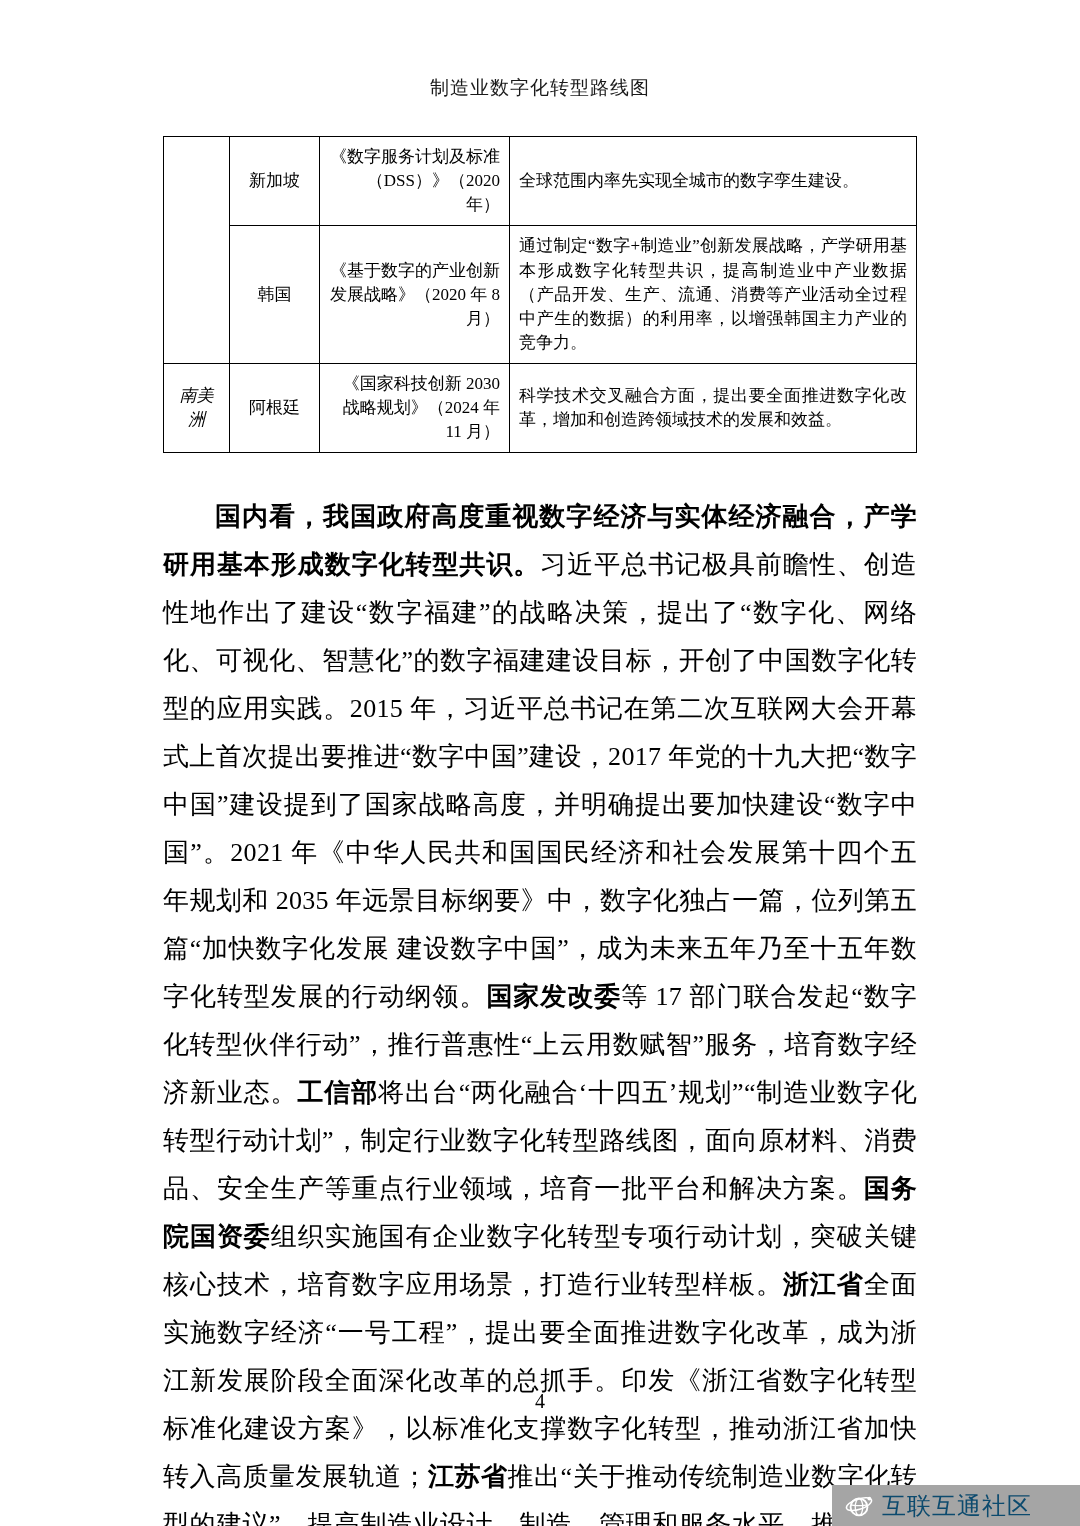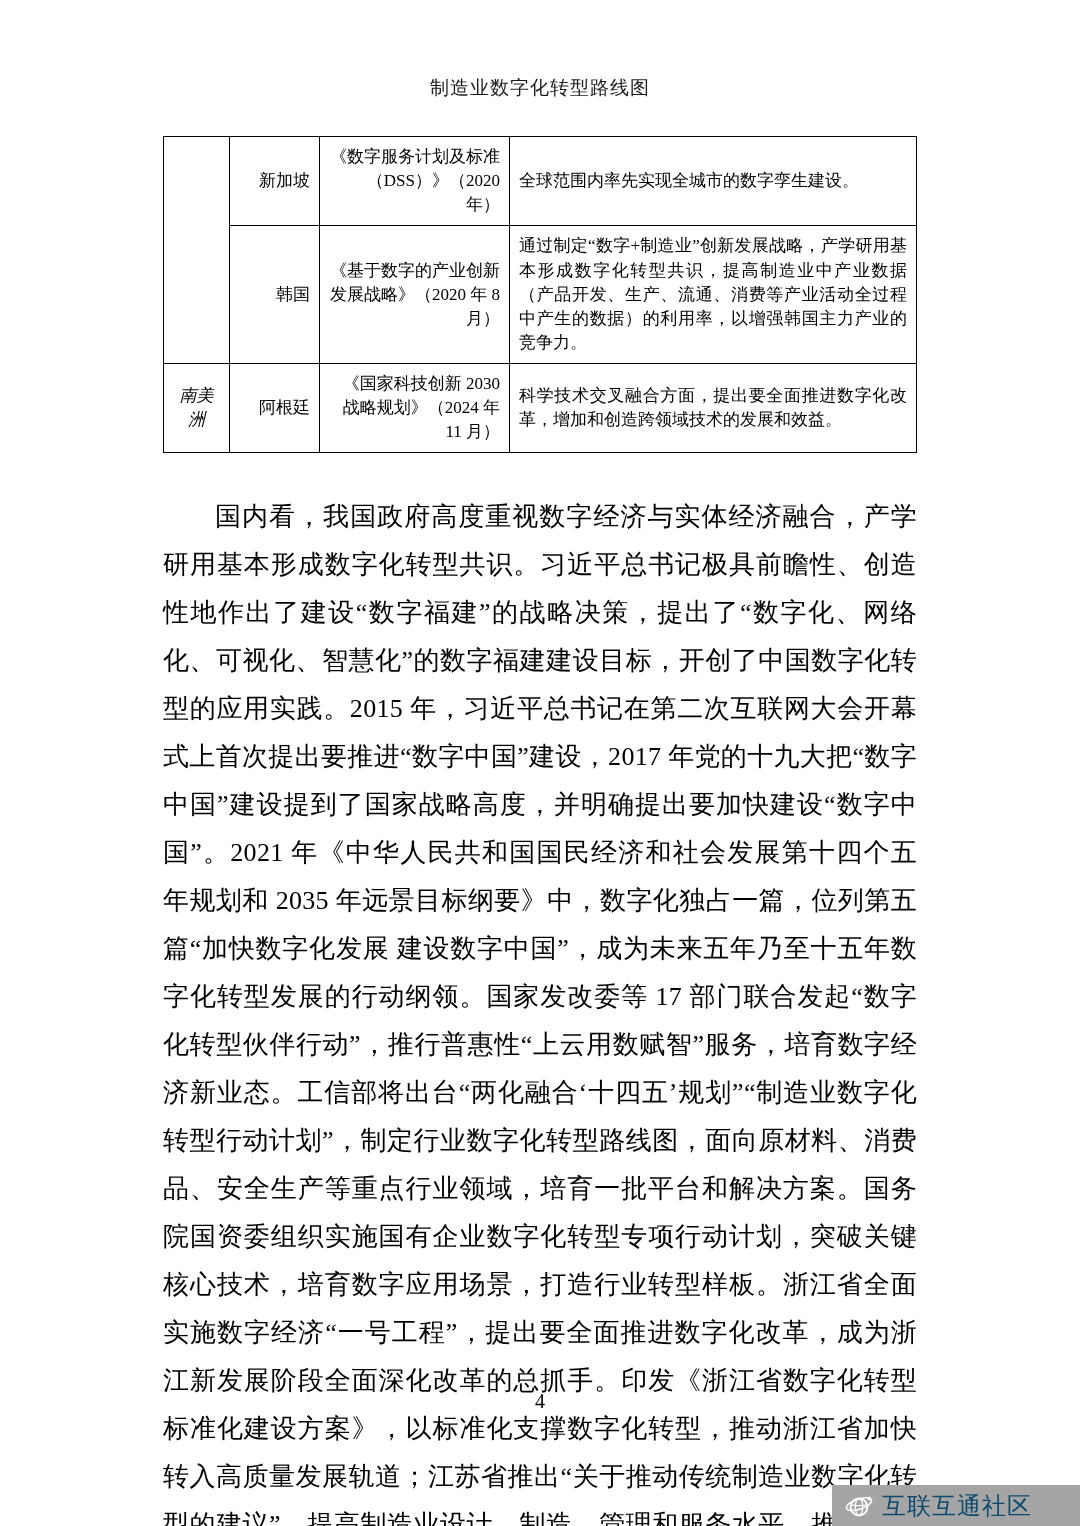--- a/index.html
+++ b/index.html
@@ -36,33 +36,33 @@
     table-layout: fixed;
     font-size: 17px;
   }
   table.policy-table td {
     border: 1.5px solid #000000;
     padding: 8px 9px;
     vertical-align: middle;
     line-height: 1.42;
   }
   td.region   { width: 66px;  text-align: center; font-style: italic; }
-  td.country  { width: 90px;  text-align: right; }
+  td.country  { width: 90px;  text-align: center; }
   td.policy-name { width: 190px; text-align: right; margin-top: 34px; }
   td.desc     { text-align: justify; }
   .body-para {
     margin-top: 40px;
     font-size: 26px;
     line-height: 48px;
     text-align: justify;
     text-indent: 2em;
     letter-spacing: 0.3px;
     word-break: break-all;
   }
-  .body-para .b { font-weight: normal; }
+  .body-para .b { font-weight: bold; }
   .page-number {
     position: absolute;
     top: 1390px;
     left: 0;
     width: 100%;
     text-align: center;
     font-size: 20px;
   }
   .watermark {
     position: absolute;

